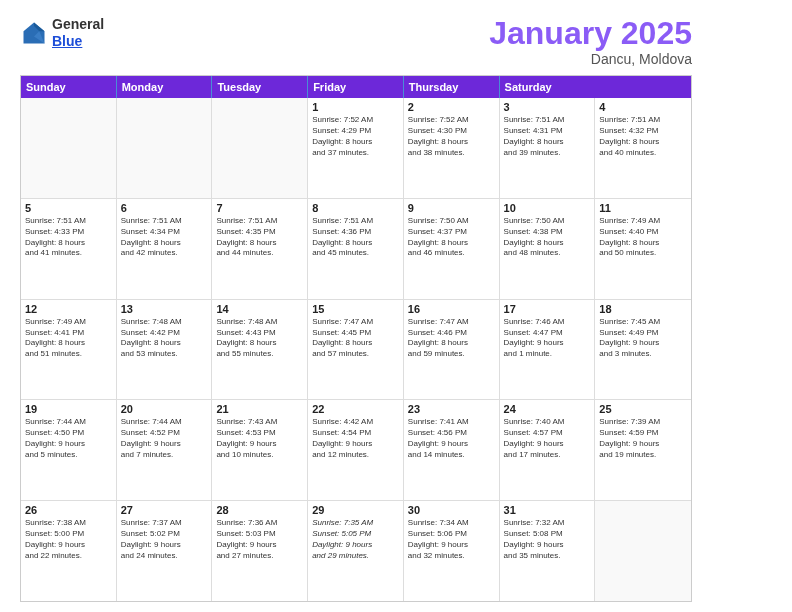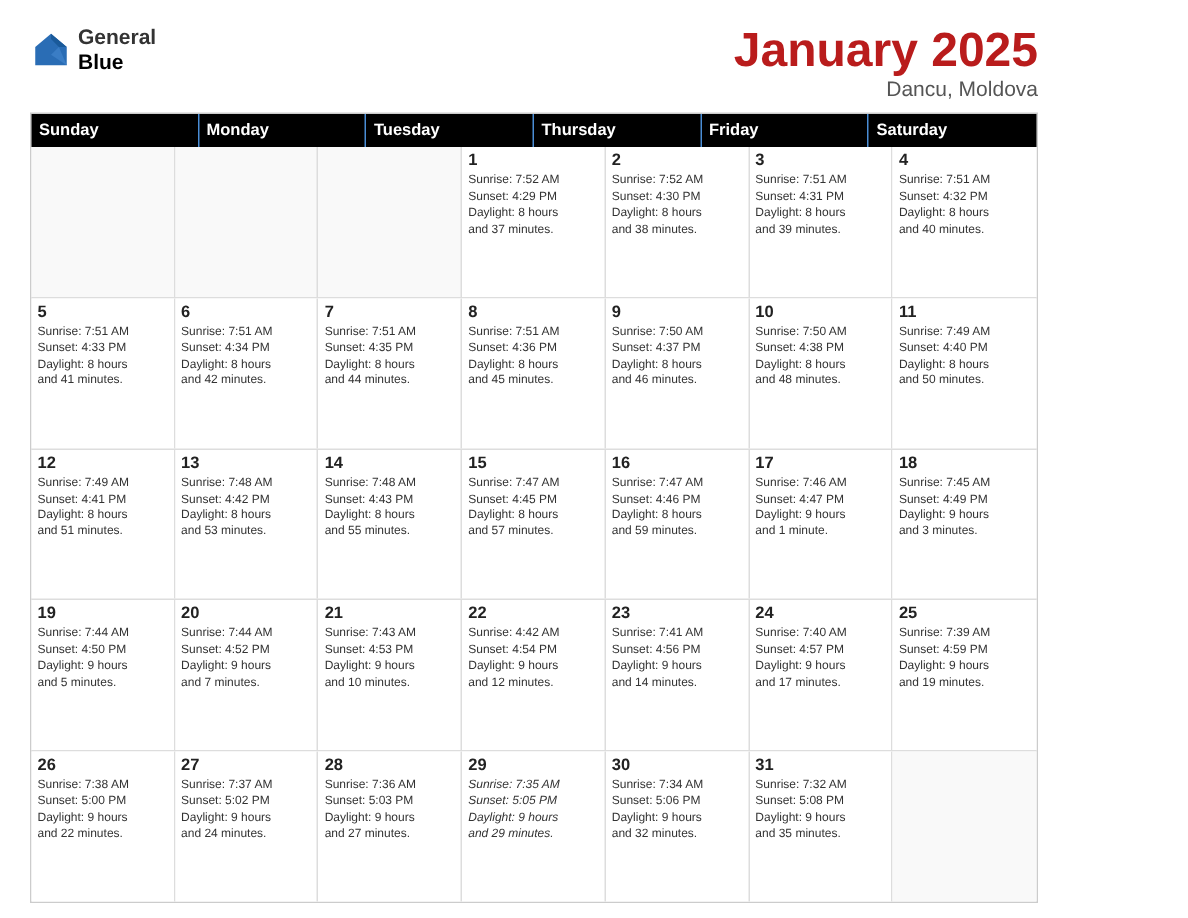--- a/index.html
+++ b/index.html
@@ -31,37 +31,37 @@
     .logo-icon {
       width: 28px;
       height: 28px;
     }
     .title-block {
       text-align: right;
     }
     .month-title {
       font-size: 32px;
       font-weight: bold;
-      color: #b91c1c;
+      color: #8b5cf6;
       line-height: 1.1;
     }
     .location {
       font-size: 14px;
       color: #555;
     }
     .calendar {
       flex: 1;
       display: flex;
       flex-direction: column;
       border: 1px solid #ccc;
     }
     .cal-header {
       display: grid;
-      grid-template-columns: repeat(6, 1fr);
-      background: #000000;
+      grid-template-columns: repeat(7, 1fr);
+      background: #6d28d9;
     }
     .cal-header-cell {
       color: #fff;
       font-size: 11px;
       font-weight: bold;
       padding: 5px 5px;
       border-right: 1px solid #4a8dd5;
       text-align: left;
     }
     .cal-header-cell:last-child { border-right: none; }
@@ -107,37 +107,37 @@
   <div class="header">
     <div class="logo">
       <svg class="logo-icon" viewBox="0 0 32 32">
         <polygon points="16,4 28,14 28,28 4,28 4,14" fill="#2a6db5"></polygon>
         <polygon points="16,4 28,14 22,14 16,8" fill="#1a5a9a"></polygon>
         <polygon points="22,14 28,28 16,20" fill="#3a7dc5"></polygon>
       </svg>
       <div>
         <div style="font-size:14px; font-weight:bold; color:#333; line-height:1.2;">
           <span>General</span><br>
-          <span style="color:#000000;">Blue</span>
+          <span style="color:#1d4ed8;text-decoration:underline;">Blue</span>
         </div>
       </div>
     </div>
     <div class="title-block">
       <div class="month-title">January 2025</div>
       <div class="location">Dancu, Moldova</div>
     </div>
   </div>
 
   <div class="calendar">
     <div class="cal-header" id="cal-header">
         <div class="cal-header-cell">Sunday</div>
         <div class="cal-header-cell">Monday</div>
         <div class="cal-header-cell">Tuesday</div>
+        <div class="cal-header-cell">Friday</div>
         <div class="cal-header-cell">Thursday</div>
-        <div class="cal-header-cell">Friday</div>
         <div class="cal-header-cell">Saturday</div>
       </div>
     <div class="cal-body" id="cal-body">
         <div class="cal-row">
           <div class="cal-cell empty"></div>
           <div class="cal-cell empty"></div>
           <div class="cal-cell empty"></div>
           <div class="cal-cell">
             <div class="day-num">1</div>
             <div class="cell-text" style="white-space: pre-line;">Sunrise: 7:52 AM

